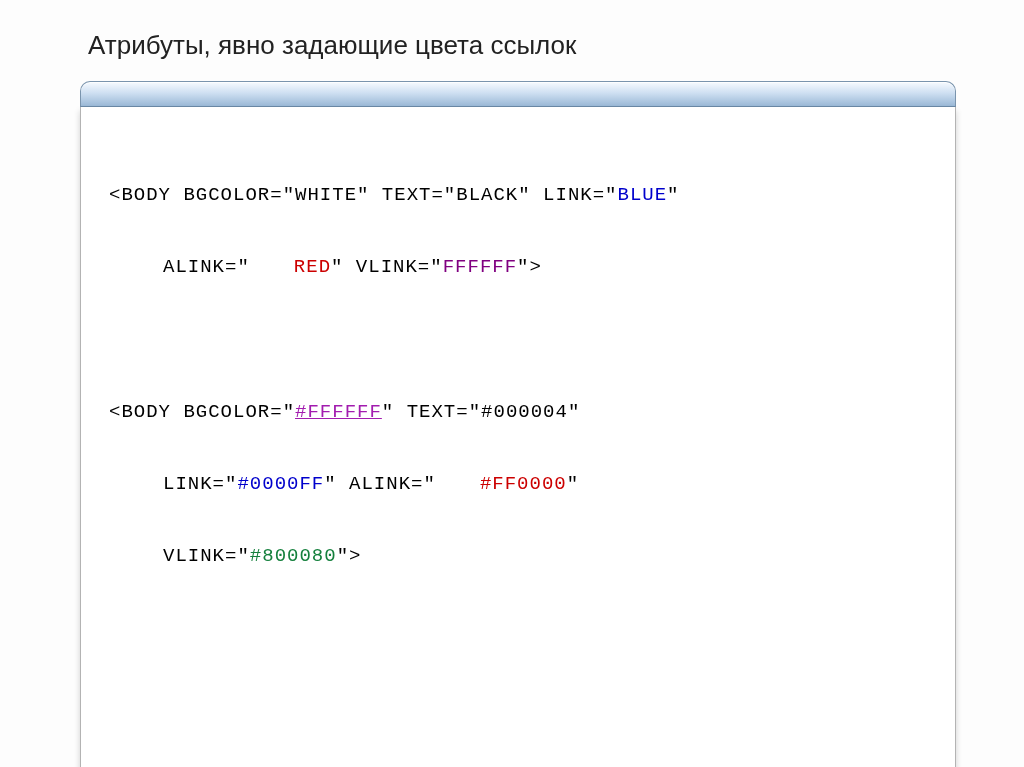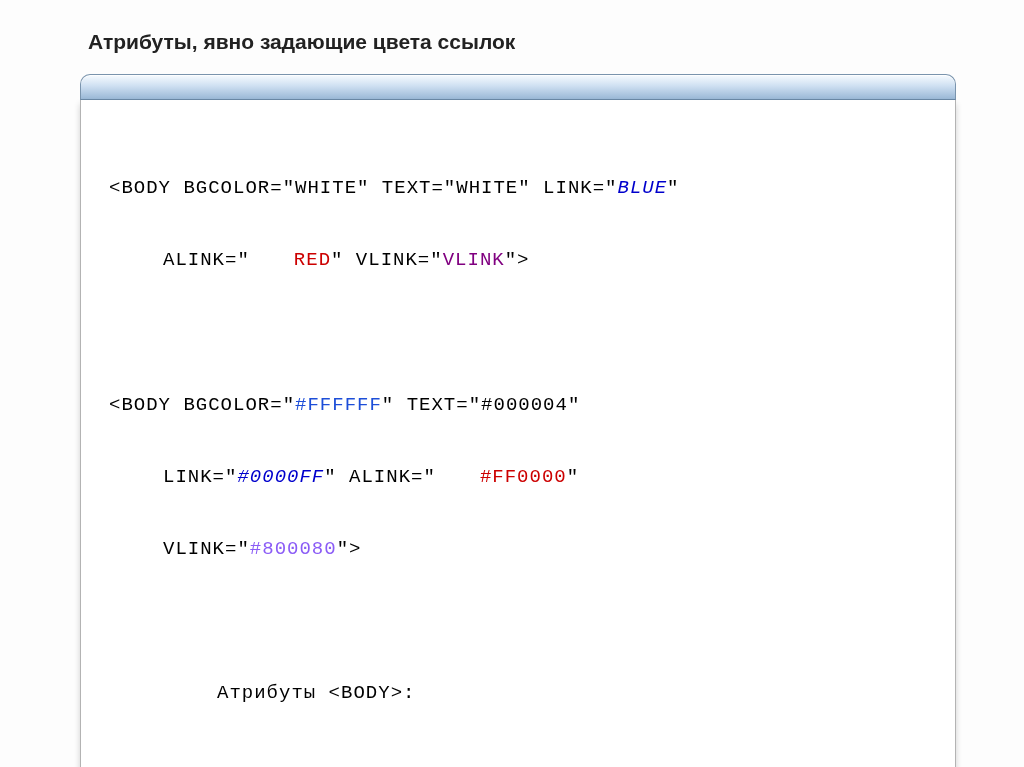--- a/index.html
+++ b/index.html
@@ -12,22 +12,22 @@
     overflow: hidden;
   }
   .slide {
     position: relative;
     width: 1024px;
     height: 767px;
     box-sizing: border-box;
     padding: 30px 70px 40px 80px;
   }
   .slide-title {
-    font-size: 21px;
-    font-weight: bold;
+    font-size: 26px;
+    font-weight: normal;
     color: #222;
     margin: 0 0 20px 8px;
   }
   .panel-wrap {
     position: relative;
     width: 876px;
     margin: 0 0 0 0;
   }
   .panel-top {
     height: 24px;
@@ -53,45 +53,44 @@
     font-size: 19px;
     color: #000;
     line-height: 1.9;
     letter-spacing: 1px;
     white-space: pre;
   }
   .code .line { display: block; }
   .ind1 { padding-left: 54px; }
   .ind2 { padding-left: 108px; }
   .c-black { color: #000000; }
-  .c-blue  { color: #0000cc; font-style: italic; }
+  .c-blue  { color: #0000cc; }
   .c-red   { color: #cc0000; margin-left: 44px; }
-  .c-orange{ color: #1d4ed8; }
+  .c-orange{ color: #a21caf; text-decoration: underline; }
   .c-purple{ color: #800080; }
-  .c-green { color: #8b5cf6; }
+  .c-green { color: #15803d; }
 </style>
 </head>
 <body>
 
 <div class="slide">
 
   <h1 class="slide-title">Атрибуты, явно задающие цвета ссылок</h1>
 
   <div class="panel-wrap">
     <div class="panel-top"></div>
     <div class="panel-body">
       <div class="code">
-<span class="line"><span class="c-black">&lt;BODY BGCOLOR="WHITE" TEXT="</span><span class="c-black">WHITE</span><span class="c-black">" LINK="</span><span class="c-blue">BLUE</span><span class="c-black">"</span></span>
-<span class="line ind1"><span class="c-black">ALINK="</span><span class="c-red">RED</span><span class="c-black">" VLINK="</span><span class="c-purple">VLINK</span><span class="c-black">"&gt;</span></span>
+<span class="line"><span class="c-black">&lt;BODY BGCOLOR="WHITE" TEXT="</span><span class="c-black">BLACK</span><span class="c-black">" LINK="</span><span class="c-blue">BLUE</span><span class="c-black">"</span></span>
+<span class="line ind1"><span class="c-black">ALINK="</span><span class="c-red">RED</span><span class="c-black">" VLINK="</span><span class="c-purple">FFFFFF</span><span class="c-black">"&gt;</span></span>
 <span class="line"> </span>
 <span class="line"><span class="c-black">&lt;BODY BGCOLOR="</span><span class="c-orange">#FFFFFF</span><span class="c-black">" TEXT="</span><span class="c-black">#000004</span><span class="c-black">"</span></span>
 <span class="line ind1"><span class="c-black">LINK="</span><span class="c-blue">#0000FF</span><span class="c-black">" ALINK="</span><span class="c-red">#FF0000</span><span class="c-black">"</span></span>
 <span class="line ind1"><span class="c-black">VLINK="</span><span class="c-green">#800080</span><span class="c-black">"&gt;</span></span>
 <span class="line"> </span>
-<span class="line ind2"><span class="c-black">Атрибуты &lt;BODY&gt;:</span></span>
 <span class="line"> </span>
 
 
 
       </div>
     </div>
   </div>
 
 </div>
 

